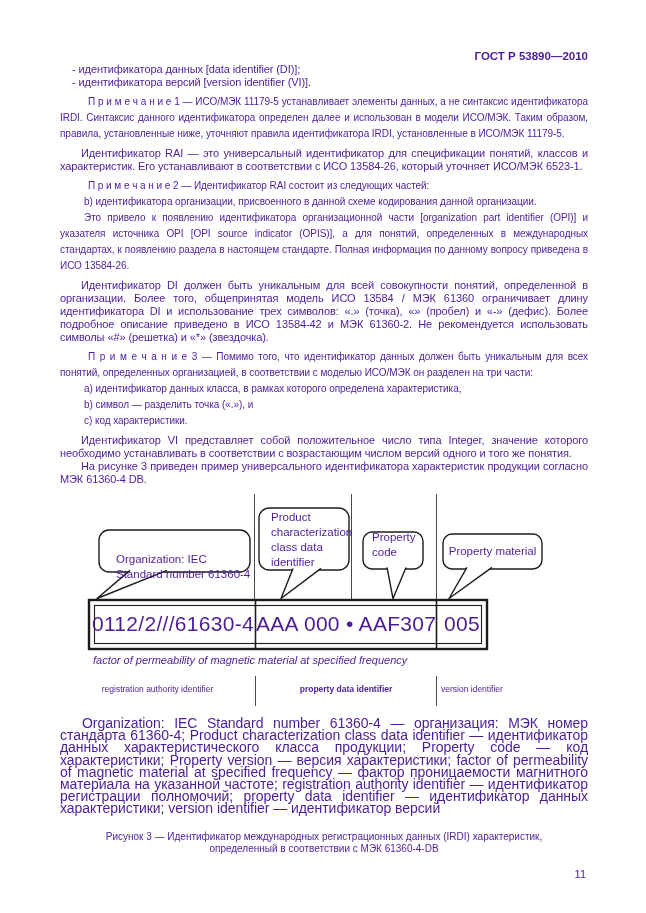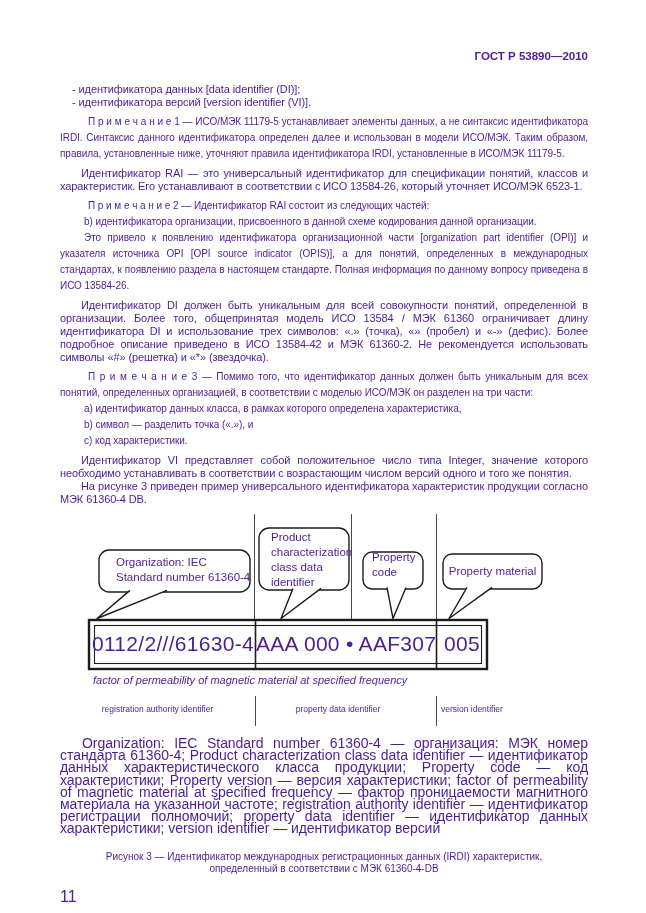--- a/index.html
+++ b/index.html
@@ -5,21 +5,21 @@
   html,body { margin:0; padding:0; background:#9e9e9e; }
   .page {
     width:646px; height:913px; background:#ffffff; margin:0 auto;
     font-family:"Liberation Sans", sans-serif; color:#4c1d95;
     position:relative; box-sizing:border-box; padding:50px 58px 0 60px;
     overflow:hidden;
   }
   .header { text-align:right; font-weight:bold; font-size:11.5px; line-height:13px; }
   p { margin:0; }
   .li   { font-size:11px; line-height:13px; text-indent:12px; letter-spacing:-0.1px; }
-  .li.first { margin-top:20px; }
+  .li.first { }
   .para { font-size:11px; line-height:13px; text-align:justify; text-indent:21px;
           margin-top:5px; letter-spacing:-0.1px; }
   .para.cont { margin-top:0; }
   .note { font-size:10px; line-height:16px; text-align:justify; letter-spacing:-0.05px; }
   .note.intro { text-indent:28px; }
   .note.sub   { text-indent:24px; }
   .nblock { margin-top:5px; }
   .mt5 { margin-top:5px; }
 
   
@@ -30,21 +30,21 @@
   .cell { position:absolute; top:117px; font-size:21px; line-height:25px;
           text-align:center; letter-spacing:0.3px; white-space:nowrap; }
   .fig-italic { position:absolute; left:33px; top:160px; font-style:italic;
                 font-size:11px; white-space:nowrap; }
   .seg { position:absolute; top:190px; font-size:8.5px; }
   .seg.c { text-align:center; }
 
   .legend { margin-top:8px; font-size:14px; line-height:12.2px; text-align:justify;
             text-indent:22px; letter-spacing:-0.05px; }
   .figcap { margin-top:16px; text-align:center; font-size:10px; line-height:12.5px; }
-  .pagenum { margin-top:12px; text-align:left; font-size:16px; padding-right:2px; }
+  .pagenum { margin-top:12px; text-align:right; font-size:11px; padding-right:2px; }
 </style>
 </head>
 <body>
 
 <div class="page">
 
   <div class="header">ГОСТ Р 53890—2010</div>
 
   <p class="li first">- идентификатора данных [data identifier (DI)];</p>
   <p class="li">- идентификатора версий [version identifier (VI)].</p>
@@ -97,21 +97,21 @@
 
       <rect x="29" y="106" width="398" height="49" fill="#fff" stroke="#1c1c1c" stroke-width="2.4"></rect>
       <rect x="34.5" y="111.5" width="387" height="38" fill="none" stroke="#1c1c1c" stroke-width="1.1"></rect>
       <line x1="195.5" y1="106" x2="195.5" y2="155" stroke="#1c1c1c" stroke-width="1.6"></line>
       <line x1="376.5" y1="106" x2="376.5" y2="155" stroke="#1c1c1c" stroke-width="1.6"></line>
 
       <line x1="195.5" y1="182" x2="195.5" y2="212" stroke="#4a4a4a" stroke-width="1"></line>
       <line x1="376.5" y1="182" x2="376.5" y2="212" stroke="#4a4a4a" stroke-width="1"></line>
     </svg>
 
-    <div class="fx callout" style="left:56px; top:41px;">
+    <div class="fx callout" style="left:56px; top:58px;">
       <div>Organization: IEC</div>
       <div>Standard number 61360-4</div>
     </div>
     <div class="fx callout" style="left:211px; top:16px;">
       <div>Product</div>
       <div>characterization</div>
       <div>class data</div>
       <div>identifier</div>
     </div>
     <div class="fx callout" style="left:312px; top:36px;">
@@ -122,21 +122,21 @@
       <div>Property material</div>
     </div>
 
     <div class="cell" style="left:31px; width:164px;">0112/2///61630-4</div>
     <div class="cell" style="left:196px; width:180px;">AAA 000 • AAF307</div>
     <div class="cell" style="left:377px; width:50px;">005</div>
 
     <div class="fig-italic">factor of permeability of magnetic material at specified frequency</div>
 
     <div class="seg c" style="left:0; width:195px;">registration authority identifier</div>
-    <div class="seg c" style="left:188px; width:180px;">property data identifier</div>
+    <div class="seg c" style="left:196px; width:180px;font-weight:bold;">property data identifier</div>
     <div class="seg" style="left:381px;">version identifier</div>
   </div>
 
   <p class="legend">Organization: IEC Standard number 61360-4 — организация: МЭК номер стандарта 61360-4; Product characterization class data identifier — идентификатор данных характеристического класса продукции; Property code — код характеристики; Property version — версия характеристики; factor of permeability of magnetic material at specified frequency — фактор проницаемости магнитного материала на указанной частоте; registration authority identifier — идентификатор регистрации полномочий; property data identifier — идентификатор данных характеристики; version identifier — идентификатор версий</p>
 
   <p class="figcap">
     <span style="display:block;">Рисунок 3 — Идентификатор международных регистрационных данных (IRDI) характеристик,</span>
     <span style="display:block;">определенный в соответствии с МЭК 61360-4-DB</span>
   </p>
 

